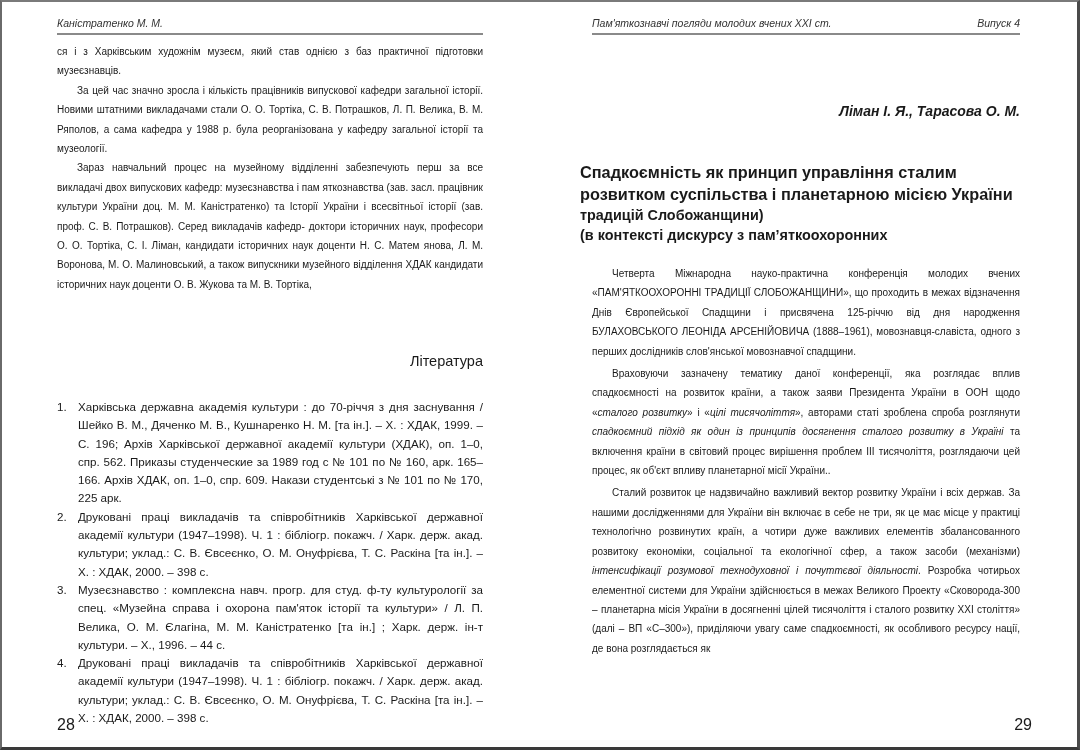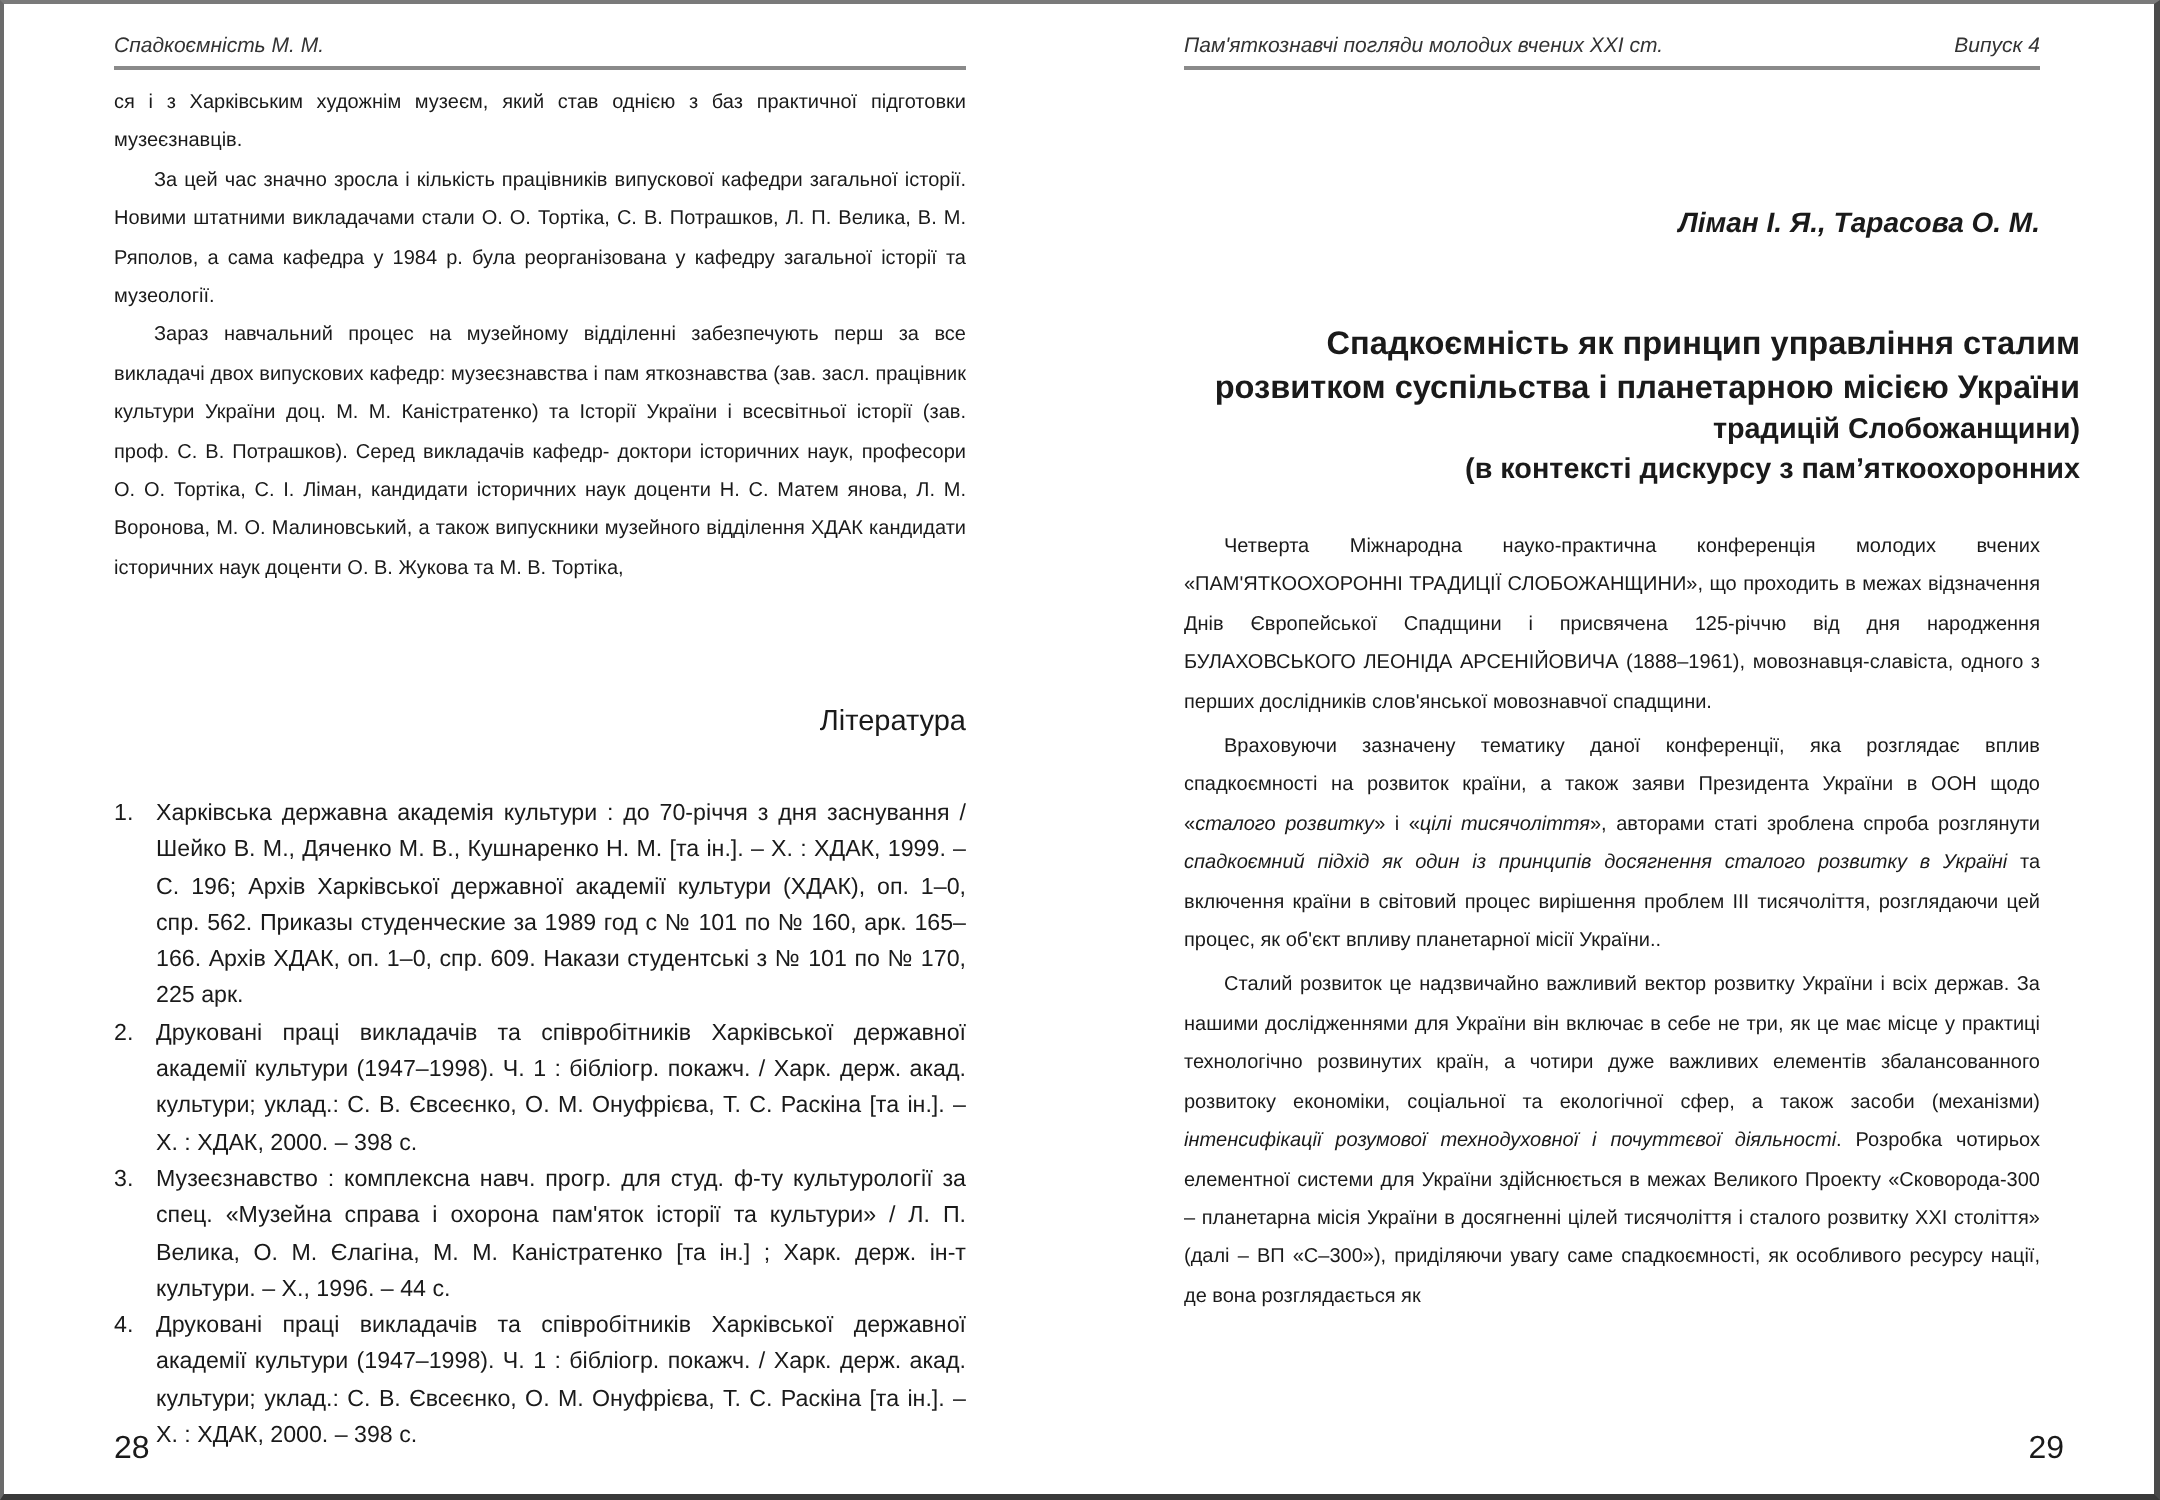--- a/index.html
+++ b/index.html
@@ -56,42 +56,42 @@
   .refs li { display: flex; text-align: justify; }
   .refs .num { width: 21px; flex: none; }
   .refs .txt { flex: 1; }
 
   .authors {
     position: absolute; right: 60px; top: 103px;
     font-weight: bold; font-style: italic; font-size: 14px;
   }
   .title {
     position: absolute; left: 40px; width: 460px; top: 161px;
-    text-align: right; font-weight: bold;
+    text-align: left; font-weight: bold;
   }
   .title .main { font-size: 16.3px; line-height: 22px; }
   .title .sub { font-size: 14.4px; line-height: 20px; }
 
   .page-num {
     position: absolute; top: 716px; font-size: 16px;
   }
   .left .page-num { left: 57px; }
   .right .page-num { right: 48px; margin-left: 24px; }
 </style>
 </head>
 <body>
 
 <div class="page left">
   <div class="running-head">
-    <span>Спадкоємність М. М.</span>
+    <span>Каністратенко М. М.</span>
   </div>
 
   <div class="body">
     <p class="cont">ся і з Харківським художнім музеєм, який став однією з баз практичної підготовки музеєзнавців.</p>
-    <p class="indent">За цей час значно зросла і кількість працівників випускової кафедри загальної історії. Новими штатними викладачами стали О. О. Тортіка, С. В. Потрашков, Л. П. Велика, В. М. Ряполов, а сама кафедра у 1984 р. була реорганізована у кафедру загальної історії та музеології.</p>
+    <p class="indent">За цей час значно зросла і кількість працівників випускової кафедри загальної історії. Новими штатними викладачами стали О. О. Тортіка, С. В. Потрашков, Л. П. Велика, В. М. Ряполов, а сама кафедра у 1988 р. була реорганізована у кафедру загальної історії та музеології.</p>
     <p class="indent">Зараз навчальний процес на музейному відділенні забезпечують перш за все викладачі двох випускових кафедр: музеєзнавства і пам яткознавства (зав. засл. працівник культури України доц. М. М. Каністратенко) та Історії України і всесвітньої історії (зав. проф. С. В. Потрашков). Серед викладачів кафедр- доктори історичних наук, професори О. О. Тортіка, С. І. Ліман, кандидати історичних наук доценти Н. С. Матем янова, Л. М. Воронова, М. О. Малиновський, а також випускники музейного відділення ХДАК кандидати історичних наук доценти О. В. Жукова та М. В. Тортіка,</p>
   </div>
 
   <div class="lit-heading">Література</div>
 
   <ol class="refs">
     <li>
       <span class="num">1.</span>
       <span class="txt">Харківська державна академія культури : до 70-річчя з дня заснування / Шейко В. М., Дяченко М. В., Кушнаренко Н. М. [та ін.]. – Х. : ХДАК, 1999. – С. 196; Архів Харківської державної академії культури (ХДАК), оп. 1–0, спр. 562. Приказы студенческие за 1989 год с № 101 по № 160, арк. 165–166. Архів ХДАК, оп. 1–0, спр. 609. Накази студентські з № 101 по № 170, 225 арк.</span>
     </li>

